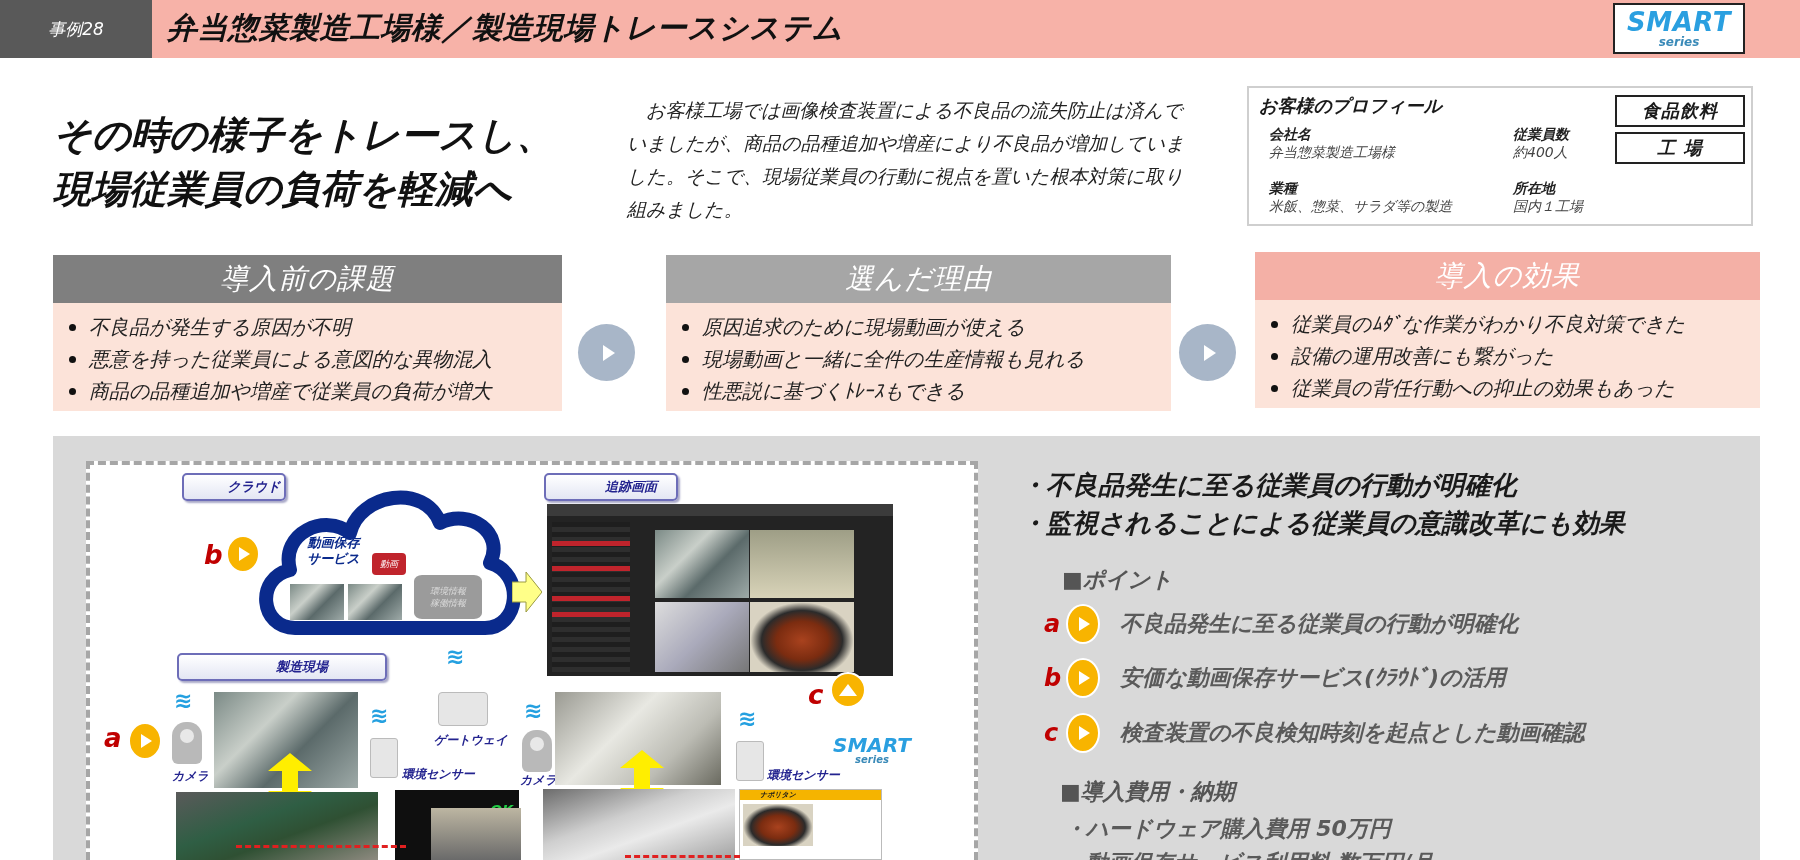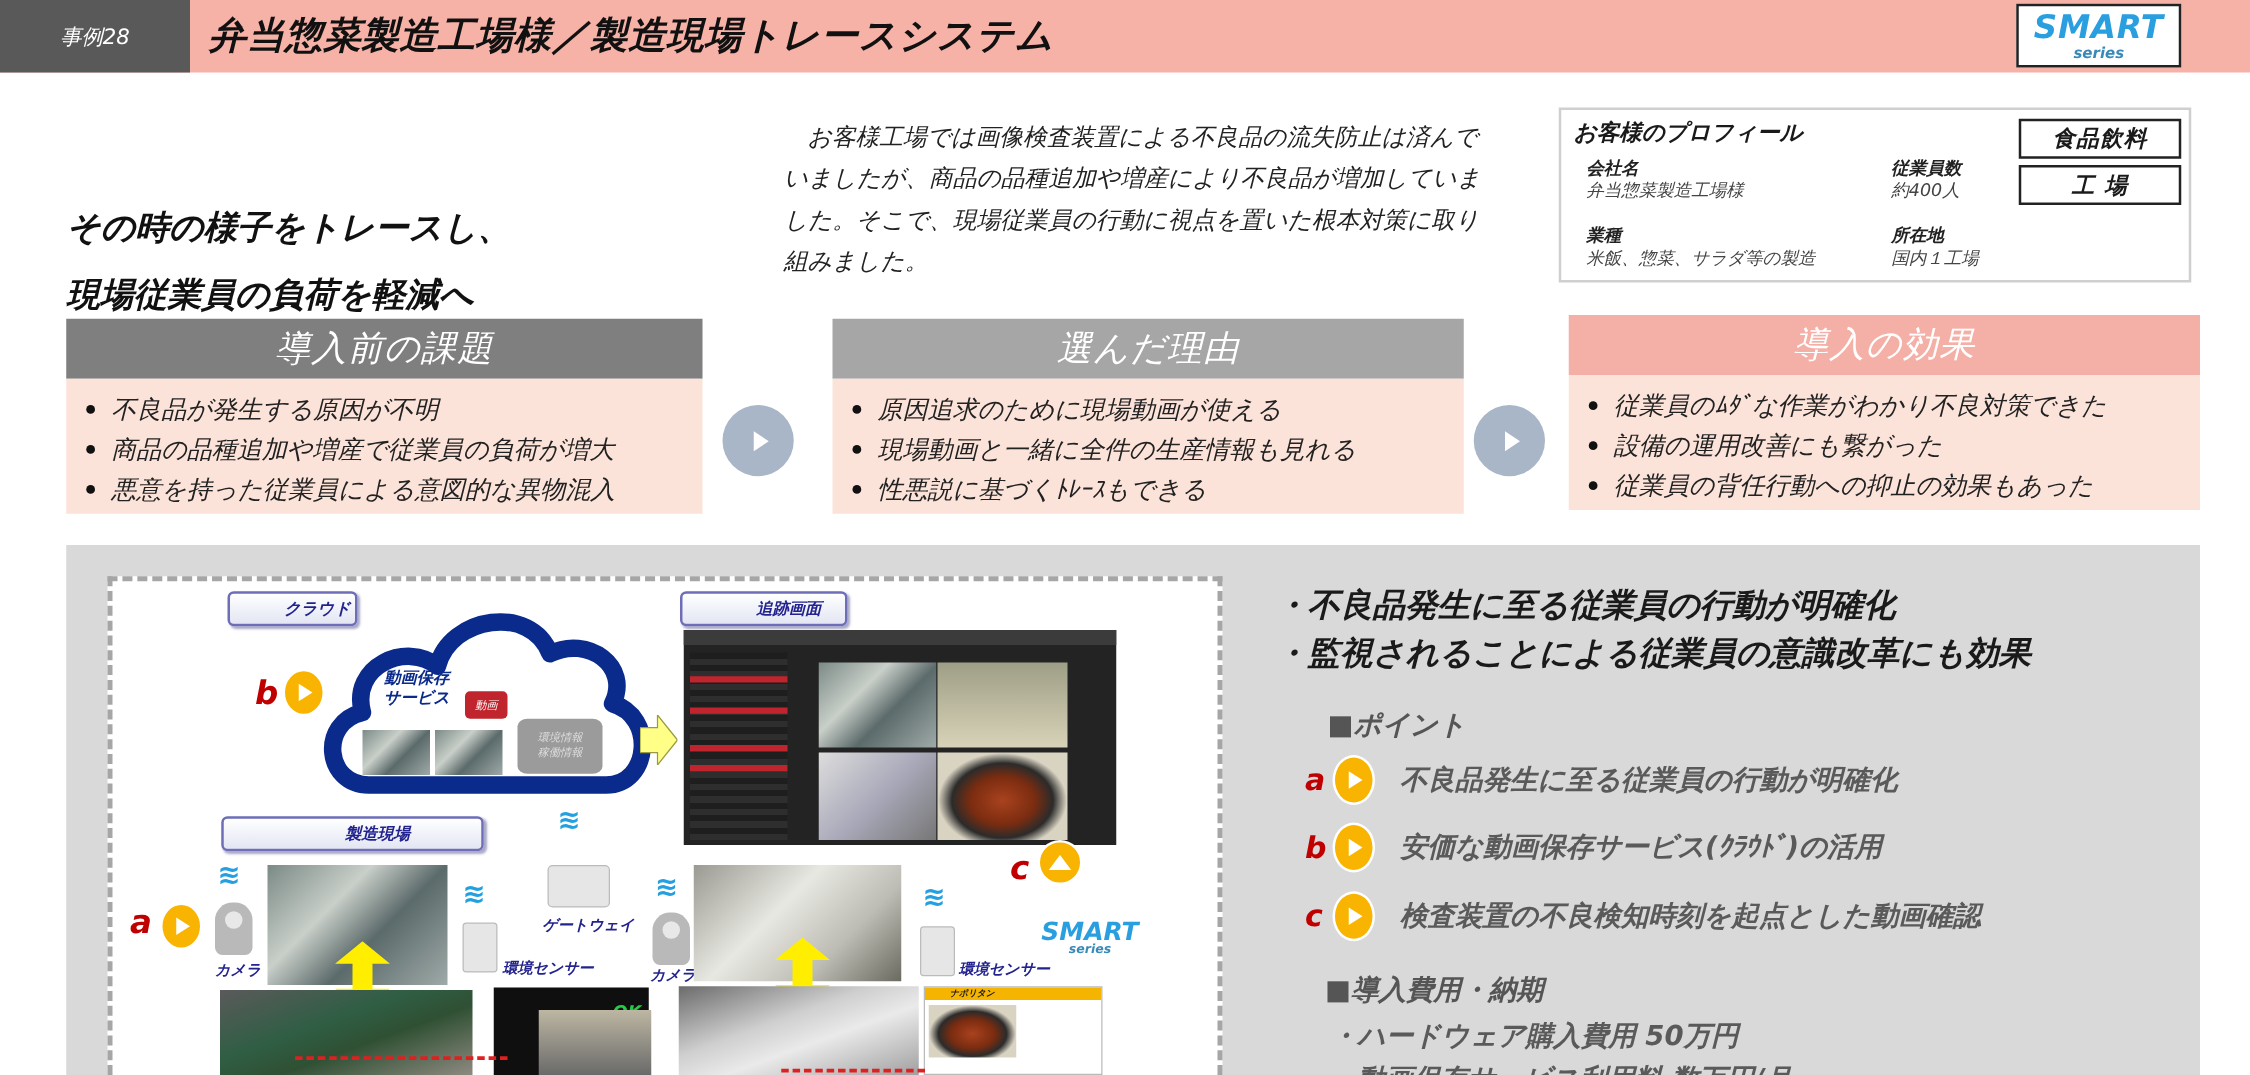--- a/index.html
+++ b/index.html
@@ -8,21 +8,21 @@
 
   
   .hdr { position: absolute; left: 0; top: 0; width: 1800px; height: 58px; background: #f7b2a8; }
   .case-tag { position: absolute; left: 0; top: 0; width: 152px; height: 58px; background: #595959; color: #fff; font-size: 17px; display: flex; align-items: center; justify-content: center; }
   .hdr-title { position: absolute; left: 167px; top: 8px; font-size: 30px; font-weight: bold; color: #111; letter-spacing: 0.5px; }
   .smart-badge { position: absolute; left: 1613px; top: 3px; width: 132px; height: 51px; background: #fff; border: 2px solid #222; display: flex; flex-direction: column; align-items: center; justify-content: center; line-height: 1; }
   .smart-badge .s1 { font-size: 26px; font-weight: bold; color: #2a9fe0; letter-spacing: 0.5px; }
   .smart-badge .s2 { font-size: 12px; color: #3a8ab8; font-weight: bold; margin-top: 1px; }
 
   
-  .headline { position: absolute; left: 53px; top: 108px; font-size: 27px; font-weight: bold; line-height: 54px; color: #111; margin-top: 48px; }
+  .headline { position: absolute; left: 53px; top: 108px; font-size: 38px; font-weight: bold; line-height: 54px; color: #111; }
   .intro { position: absolute; left: 627px; top: 94px; width: 570px; font-size: 19px; line-height: 33px; color: #222; }
 
   
   .profile { position: absolute; left: 1247px; top: 86px; width: 506px; height: 140px; border: 2px solid #cfcfcf; background: #fff; }
   .profile .ptitle { position: absolute; left: 10px; top: 6px; font-size: 18px; font-weight: bold; }
   .profile .lbl { position: absolute; font-size: 14px; font-weight: bold; color: #222; }
   .profile .val { position: absolute; font-size: 14px; color: #444; }
   .ptag { position: absolute; width: 130px; height: 32px; border: 2px solid #222; font-size: 18px; font-weight: bold; display: flex; align-items: center; justify-content: center; letter-spacing: 1px; background: #fff; }
 
   
@@ -104,22 +104,22 @@
     <div class="lbl" style="left:264px;top:92px;">所在地</div>
     <div class="val" style="left:264px;top:110px;">国内１工場</div>
     <div class="ptag" style="left:366px;top:7px;">食品飲料</div>
     <div class="ptag" style="left:366px;top:44px;">工 場</div>
   </div>
 
   <div class="panel" style="left:53px;width:509px;">
     <div class="ph" style="background:#7f7f7f;">導入前の課題</div>
     <ul class="pb">
       <li>不良品が発生する原因が不明</li>
+      <li>悪意を持った従業員による意図的な異物混入</li>
       <li>商品の品種追加や増産で従業員の負荷が増大</li>
-      <li>悪意を持った従業員による意図的な異物混入</li>
     </ul>
   </div>
   <div class="arrow-circle" style="left:578px;top:324px;">
       <div class="tri"></div>
     </div>
 
   <div class="panel" style="left:666px;width:505px;">
     <div class="ph" style="background:#a6a6a6;">選んだ理由</div>
     <ul class="pb">
       <li>原因追求のために現場動画が使える</li>

